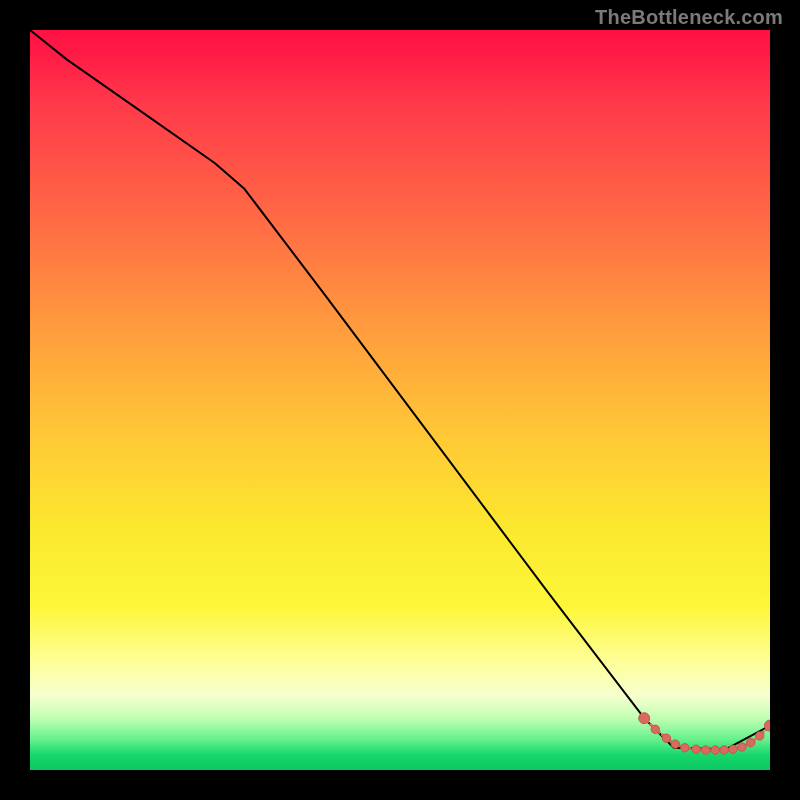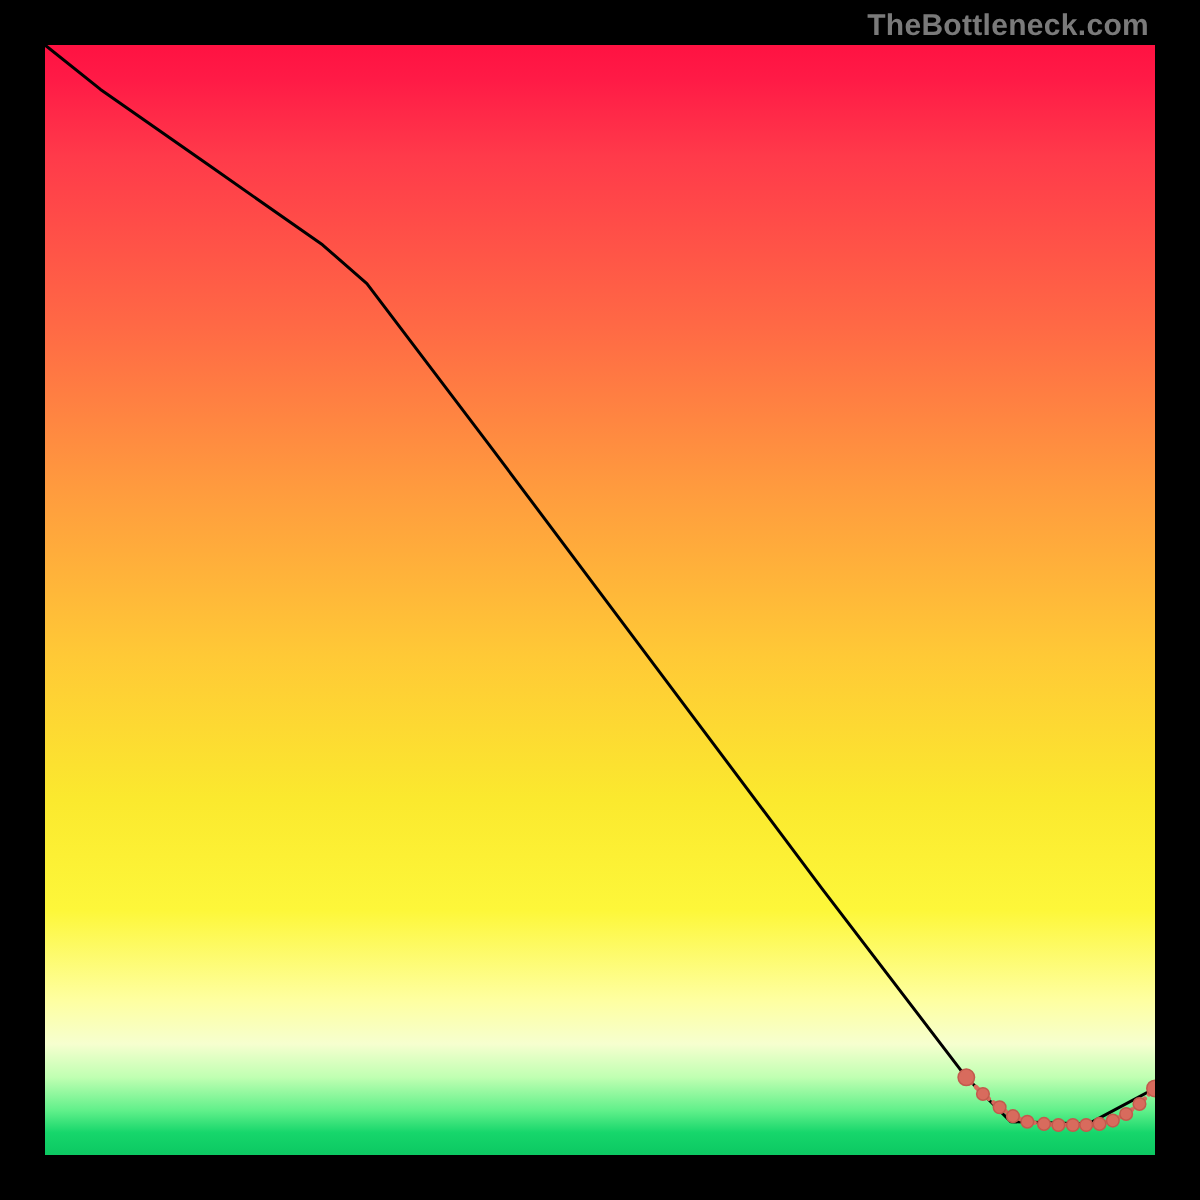--- a/index.html
+++ b/index.html
@@ -47,21 +47,21 @@
   svg.overlay {
     position: absolute;
     left: 0;
     top: 0;
     width: 740px;
     height: 740px;
   }
   .watermark {
     position: absolute;
     top: 6px;
-    right: 34px;
+    right: 17px;
     color: #7a7a7a;
     font-size: 20px;
     font-weight: 600;
     letter-spacing: 0.2px;
     user-select: none;
   }
 </style>
 </head>
 <body>
 

